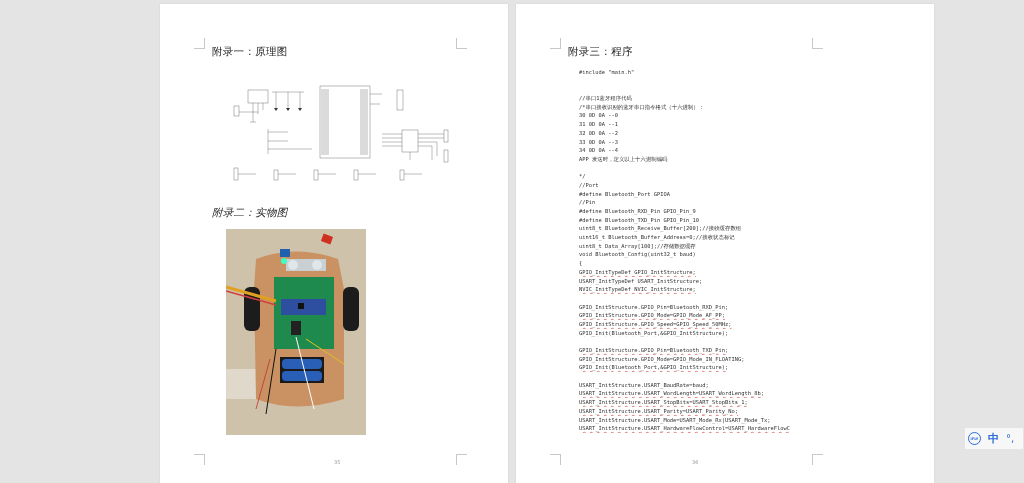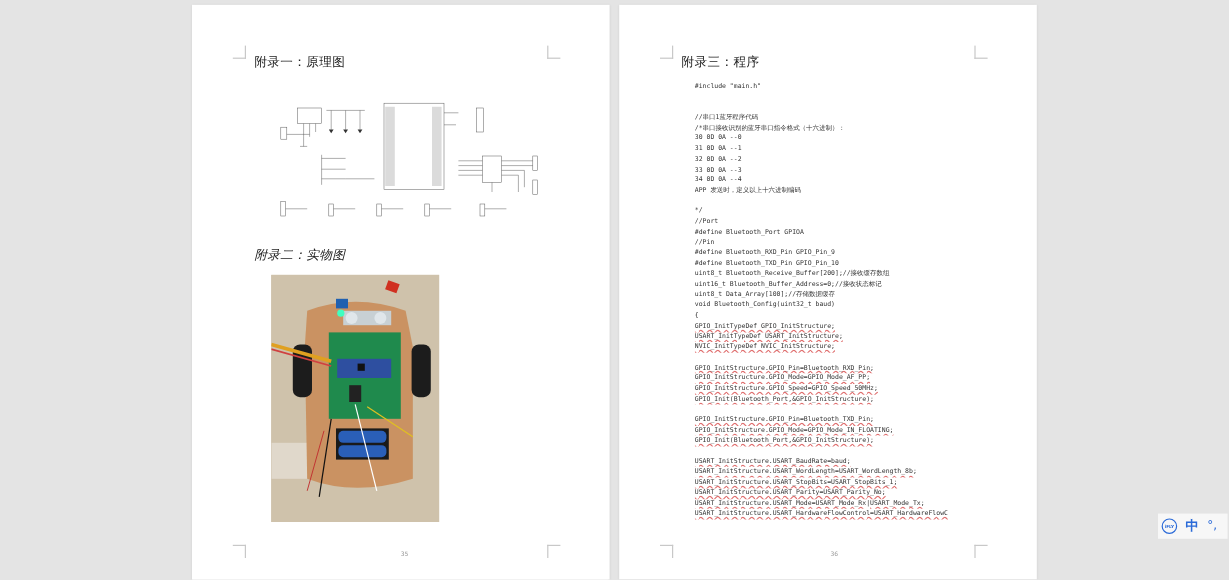--- a/index.html
+++ b/index.html
@@ -1,19 +1,19 @@
 <!DOCTYPE html>
 <html><head>
 <meta charset="utf-8">
 <style>
   html,body{margin:0;padding:0;}
   body{width:1024px;height:483px;background:#e4e4e4;position:relative;overflow:hidden;font-family:"DejaVu Sans","Liberation Sans",sans-serif;}
   .page{position:absolute;top:4px;background:#ffffff;box-shadow:0 0 2px rgba(0,0,0,0.08);}
   #page-left{left:160px;width:348px;height:481px;}
-  #page-right{left:516px;width:348px;height:479px;}
+  #page-right{left:516px;width:418px;height:479px;}
   .corner{position:absolute;width:10px;height:10px;border-color:#c8c8c8;border-style:solid;border-width:0;}
   .c-tl{border-right-width:1px;border-bottom-width:1px;}
   .c-tr{border-left-width:1px;border-bottom-width:1px;}
   .c-bl{border-right-width:1px;border-top-width:1px;}
   .c-br{border-left-width:1px;border-top-width:1px;}
   .heading{position:absolute;font-size:10.5px;color:#222;font-weight:normal;letter-spacing:0.3px;white-space:nowrap;}
   .page-num{position:absolute;font-size:5px;color:#999;}
   .schematic{position:absolute;left:72px;top:80px;width:220px;height:100px;}
   .photo{position:absolute;left:66px;top:225px;width:140px;height:206px;overflow:hidden;background:#cbbda6;}
   .code{position:absolute;left:63px;top:64px;width:280px;font-family:"DejaVu Sans Mono","Liberation Mono",monospace;font-size:5.4px;color:#333;}

